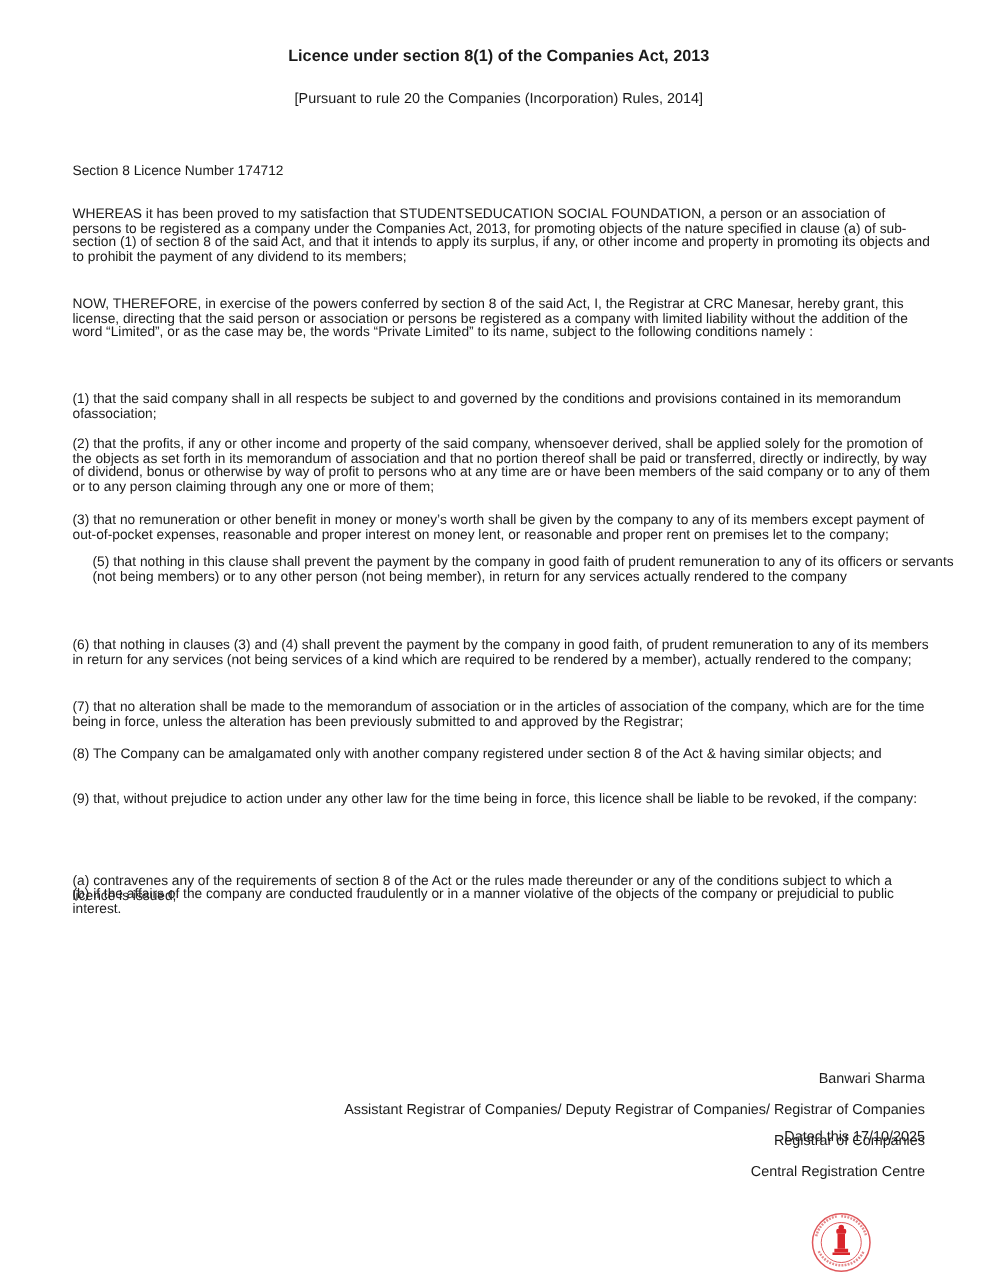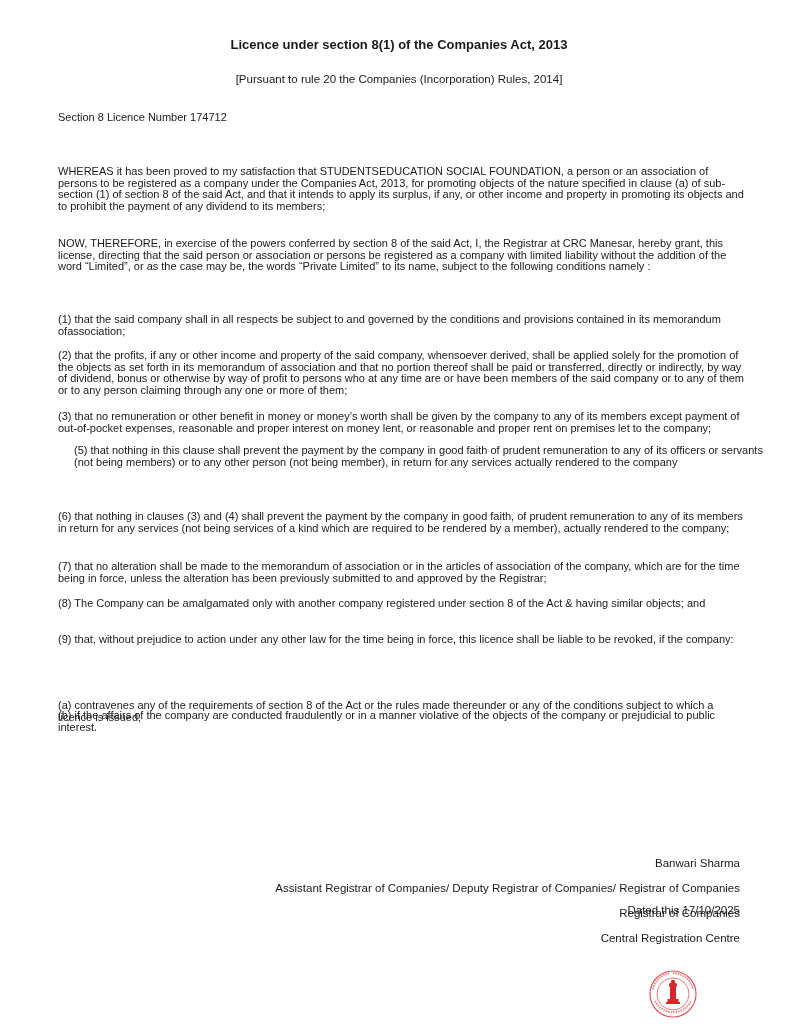--- a/index.html
+++ b/index.html
@@ -15,21 +15,21 @@
   .seal { position: absolute; left: 648px; top: 969px; width: 50px; height: 50px; }
 </style>
 </head>
 <body>
 
 <div class="page">
 
   <div class="title">Licence under section 8(1) of the Companies Act, 2013</div>
   <div class="subtitle">[Pursuant to rule 20 the Companies (Incorporation) Rules, 2014]</div>
 
-  <div class="para" style="top:112px;">Section 8 Licence Number 174712</div>
+  <div class="para" style="top:132px;">Section 8 Licence Number 174712</div>
 
   <p class="para" style="top:166px;">WHEREAS it has been proved to my satisfaction that STUDENTSEDUCATION SOCIAL FOUNDATION, a person or an association of persons to be registered as a company under the Companies Act, 2013, for promoting objects of the nature specified in clause (a) of sub-section (1) of section 8 of the said Act, and that it intends to apply its surplus, if any, or other income and property in promoting its objects and to prohibit the payment of any dividend to its members;</p>
 
   <p class="para" style="top:238px;">NOW, THEREFORE, in exercise of the powers conferred by section 8 of the said Act, I, the Registrar at CRC Manesar, hereby grant, this license, directing that the said person or association or persons be registered as a company with limited liability without the addition of the word “Limited”, or as the case may be, the words “Private Limited” to its name, subject to the following conditions  namely :</p>
 
   <p class="para" style="top:314px;">(1) that the said company shall in all respects be subject to and governed by the conditions and provisions contained in its memorandum ofassociation;</p>
   <p class="para" style="top:350px;">(2) that the profits, if any or other income and property of the said company, whensoever derived, shall be applied solely for the promotion of the objects as set forth in its memorandum of association and that no portion thereof shall be paid or transferred, directly or indirectly, by way of dividend, bonus or otherwise by way of profit to persons who at any time are or have been members of the said company or to any of them or to any person claiming through any one or more of them;</p>
   <p class="para" style="top:411px;">(3) that no remuneration or other benefit in money or money’s worth shall be given by the company to any of its members except payment of out-of-pocket expenses, reasonable and proper interest on money lent, or reasonable and proper rent on premises let to the company;</p>
   <p class="para" style="top:445px;margin-left:16px;">(5) that nothing in this clause shall prevent the payment by the company in good faith of prudent remuneration to any of its officers or servants (not being members) or to any other person (not being member), in return for any services actually rendered to the company</p>
   <p class="para" style="top:511px;">(6) that nothing in clauses (3) and (4) shall prevent the payment by the company in good faith, of prudent remuneration to any of its members in return for any services (not being services of a kind which are required to be rendered by a member), actually rendered to the company;</p>

